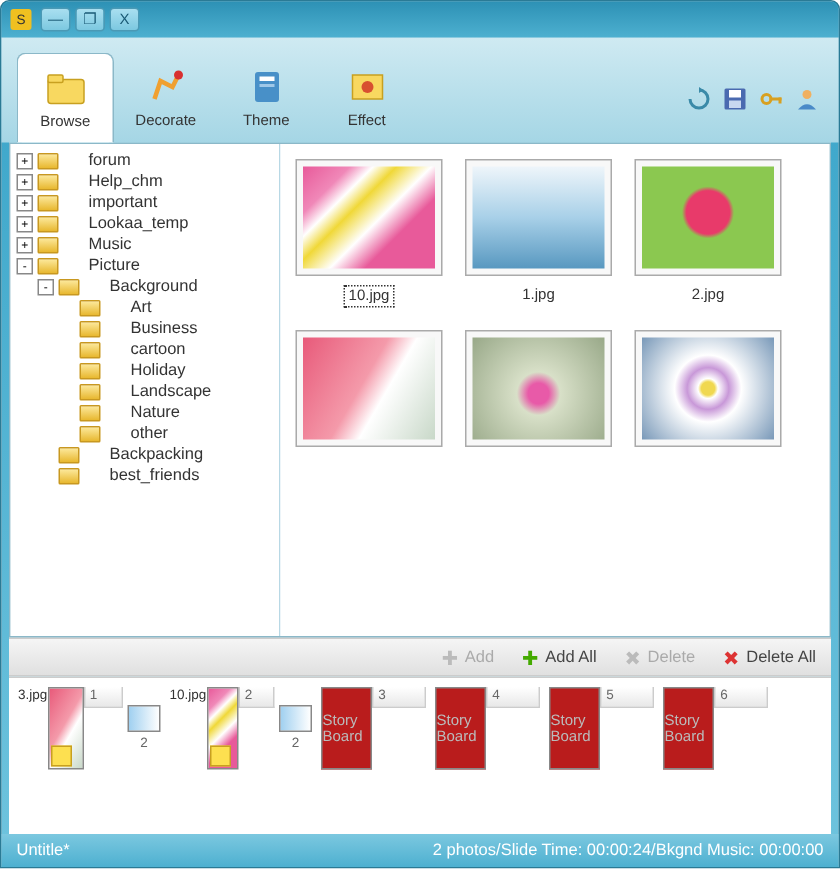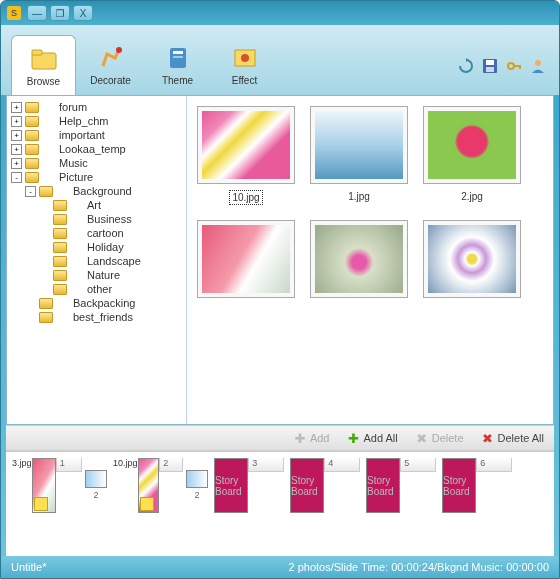--- a/index.html
+++ b/index.html
@@ -32,21 +32,21 @@
 .thumb-caption { margin-top: 6px; font-size: 10px; color: #333; padding: 1px 2px; }
 .action-bar { height: 26px; background: linear-gradient(to bottom, #f5f5f5, #e0e0e0); border-top: 1px solid #ccc; border-bottom: 1px solid #ccc; display: flex; align-items: center; justify-content: flex-end; padding: 0 10px; gap: 18px; margin: 0 5px; }
 .act-btn { display: flex; align-items: center; gap: 4px; cursor: pointer; color: #444; }
 .act-btn.disabled { color: #aaa; cursor: default; }
 .act-icon { width: 12px; height: 12px; display: flex; align-items: center; justify-content: center; font-size: 13px; }
 .storyboard { height: 105px; background: #fff; margin: 0 5px; border-top: 1px solid #ccc; padding: 6px; display: flex; gap: 6px; overflow-x: auto; }
 .sb-slot { display: flex; align-items: flex-start; gap: 3px; }
 .sb-frame { width: 70px; display: flex; flex-direction: row; }
 .sb-caption { font-size: 9px; color: #333; margin-bottom: 2px; height: 10px; }
 .sb-img { width: 70px; height: 55px; border: 1px solid #888; position: relative; }
-.sb-img.empty { background: #be185d; display: flex; align-items: center; justify-content: center; color: #bbb; font-size: 10px; }
+.sb-img.empty { background: #b91c1c; display: flex; align-items: center; justify-content: center; color: #bbb; font-size: 10px; }
 .sb-badge { position: absolute; bottom: 1px; left: 1px; width: 14px; height: 14px; background: #fde050; border: 1px solid #c8a020; }
 .sb-num { width: 70px; height: 14px; border: 1px solid #ccc; border-top: none; background: linear-gradient(to bottom,#fff,#e8e8e8); font-size: 9px; padding-left: 3px; color: #666; }
 .sb-trans { width: 22px; height: 55px; margin-top: 12px; display: flex; flex-direction: column; align-items: center; }
 .sb-trans-box { width: 22px; height: 18px; border: 1px solid #888; background: linear-gradient(to right,#a0d0f0,#fff); margin-bottom: 2px; }
 .sb-trans-num { font-size: 9px; color: #666; }
 .statusbar { height: 22px; background: linear-gradient(to bottom, #7cc8e0, #4db0d0); display: flex; align-items: center; padding: 0 10px; color: #fff; font-size: 10px; }
 .status-left { flex: 1; }
 </style>
 </head>
 <body>

